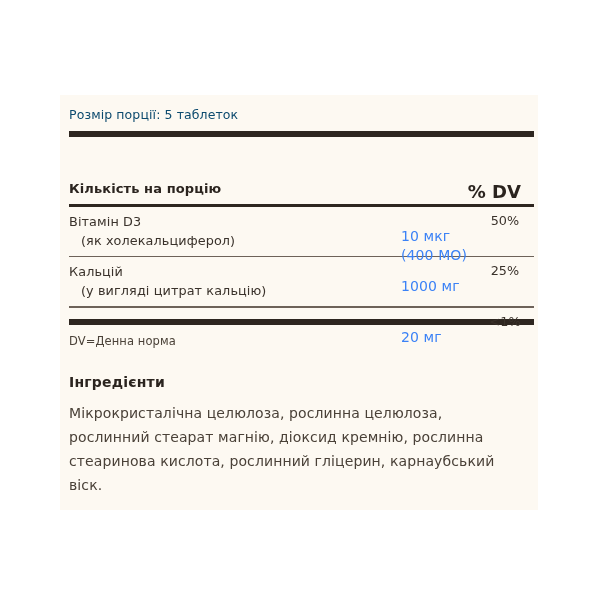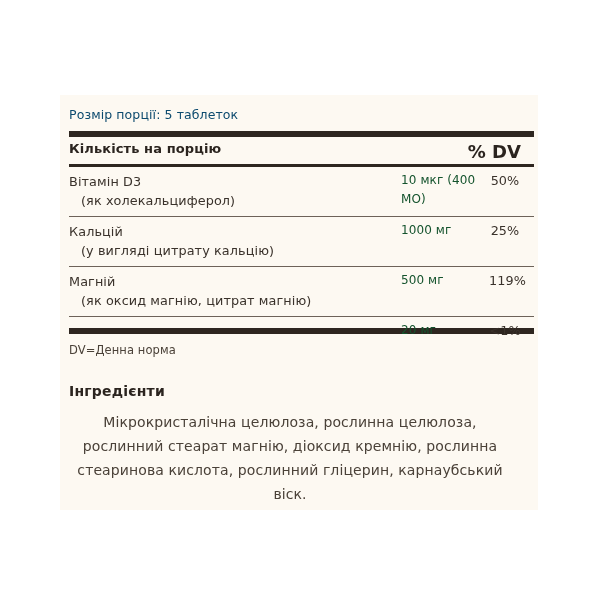--- a/index.html
+++ b/index.html
@@ -53,20 +53,21 @@
   }
   .hairline {
     height: 1px;
     background: #6d6259;
     width: 100%;
   }
   .hdr-row {
     padding: 4px 0 5px 0;
     position: relative;
     min-height: 18px;
+    margin-top: 40px;
   }
   .hdr-label {
     font-size: 13px;
     font-weight: bold;
     color: #2b241f;
     letter-spacing: .1px;
   }
   .hdr-dv {
     position: absolute;
     right: 13px;
@@ -91,24 +92,24 @@
     font-size: 12.8px;
     color: #3a322b;
     line-height: 19px;
     letter-spacing: .1px;
     padding-left: 12px;
     width: 330px;
   }
   .nut-amt {
     position: absolute;
     left: 332px;
-    top: 4px;
+    top: 20px;
     width: 82px;
-    font-size: 12px;
-    color: #14532d;
+    font-size: 14px;
+    color: #3b82f6;
     line-height: 19px;
     letter-spacing: .1px;
   }
   .nut-dv {
     position: absolute;
     left: 420px;
     top: 4px;
     width: 45px;
     text-align: center;
     padding-right: 13px;
@@ -134,21 +135,20 @@
     color: #2b241f;
     padding: 26px 0 11px 0;
     letter-spacing: .2px;
   }
   .ing-body {
     font-size: 14px;
     color: #4a4138;
     line-height: 24px;
     letter-spacing: .1px;
     width: 442px;
-    text-align: center;
   }
 </style>
 </head>
 <body>
 
 <div id="panel">
   <div class="inner">
 
     <div class="serving">Розмір порції: 5 таблеток</div>
 
@@ -165,33 +165,27 @@
       <div class="nut-name">Вітамін D3</div>
       <div class="nut-sub">(як холекальциферол)</div>
       <div class="nut-amt">10 мкг (400 МО)</div>
       <div class="nut-dv">50%</div>
     </div>
 
     <div class="hairline"></div>
 
     <div class="nut">
       <div class="nut-name">Кальцій</div>
-      <div class="nut-sub">(у вигляді цитрату кальцію)</div>
+      <div class="nut-sub">(у вигляді цитрат кальцію)</div>
       <div class="nut-amt">1000 мг</div>
       <div class="nut-dv">25%</div>
     </div>
 
     <div class="hairline"></div>
 
-    <div class="nut">
-      <div class="nut-name">Магній</div>
-      <div class="nut-sub">(як оксид магнію, цитрат магнію)</div>
-      <div class="nut-amt">500 мг</div>
-      <div class="nut-dv">119%</div>
-    </div>
 
     <div class="hairline"></div>
 
     <div class="nut">
       <div class="nut-amt">20 мг</div>
       <div class="nut-dv">&lt;1%</div>
     </div>
 
     <div class="bar-thick"></div>
 

